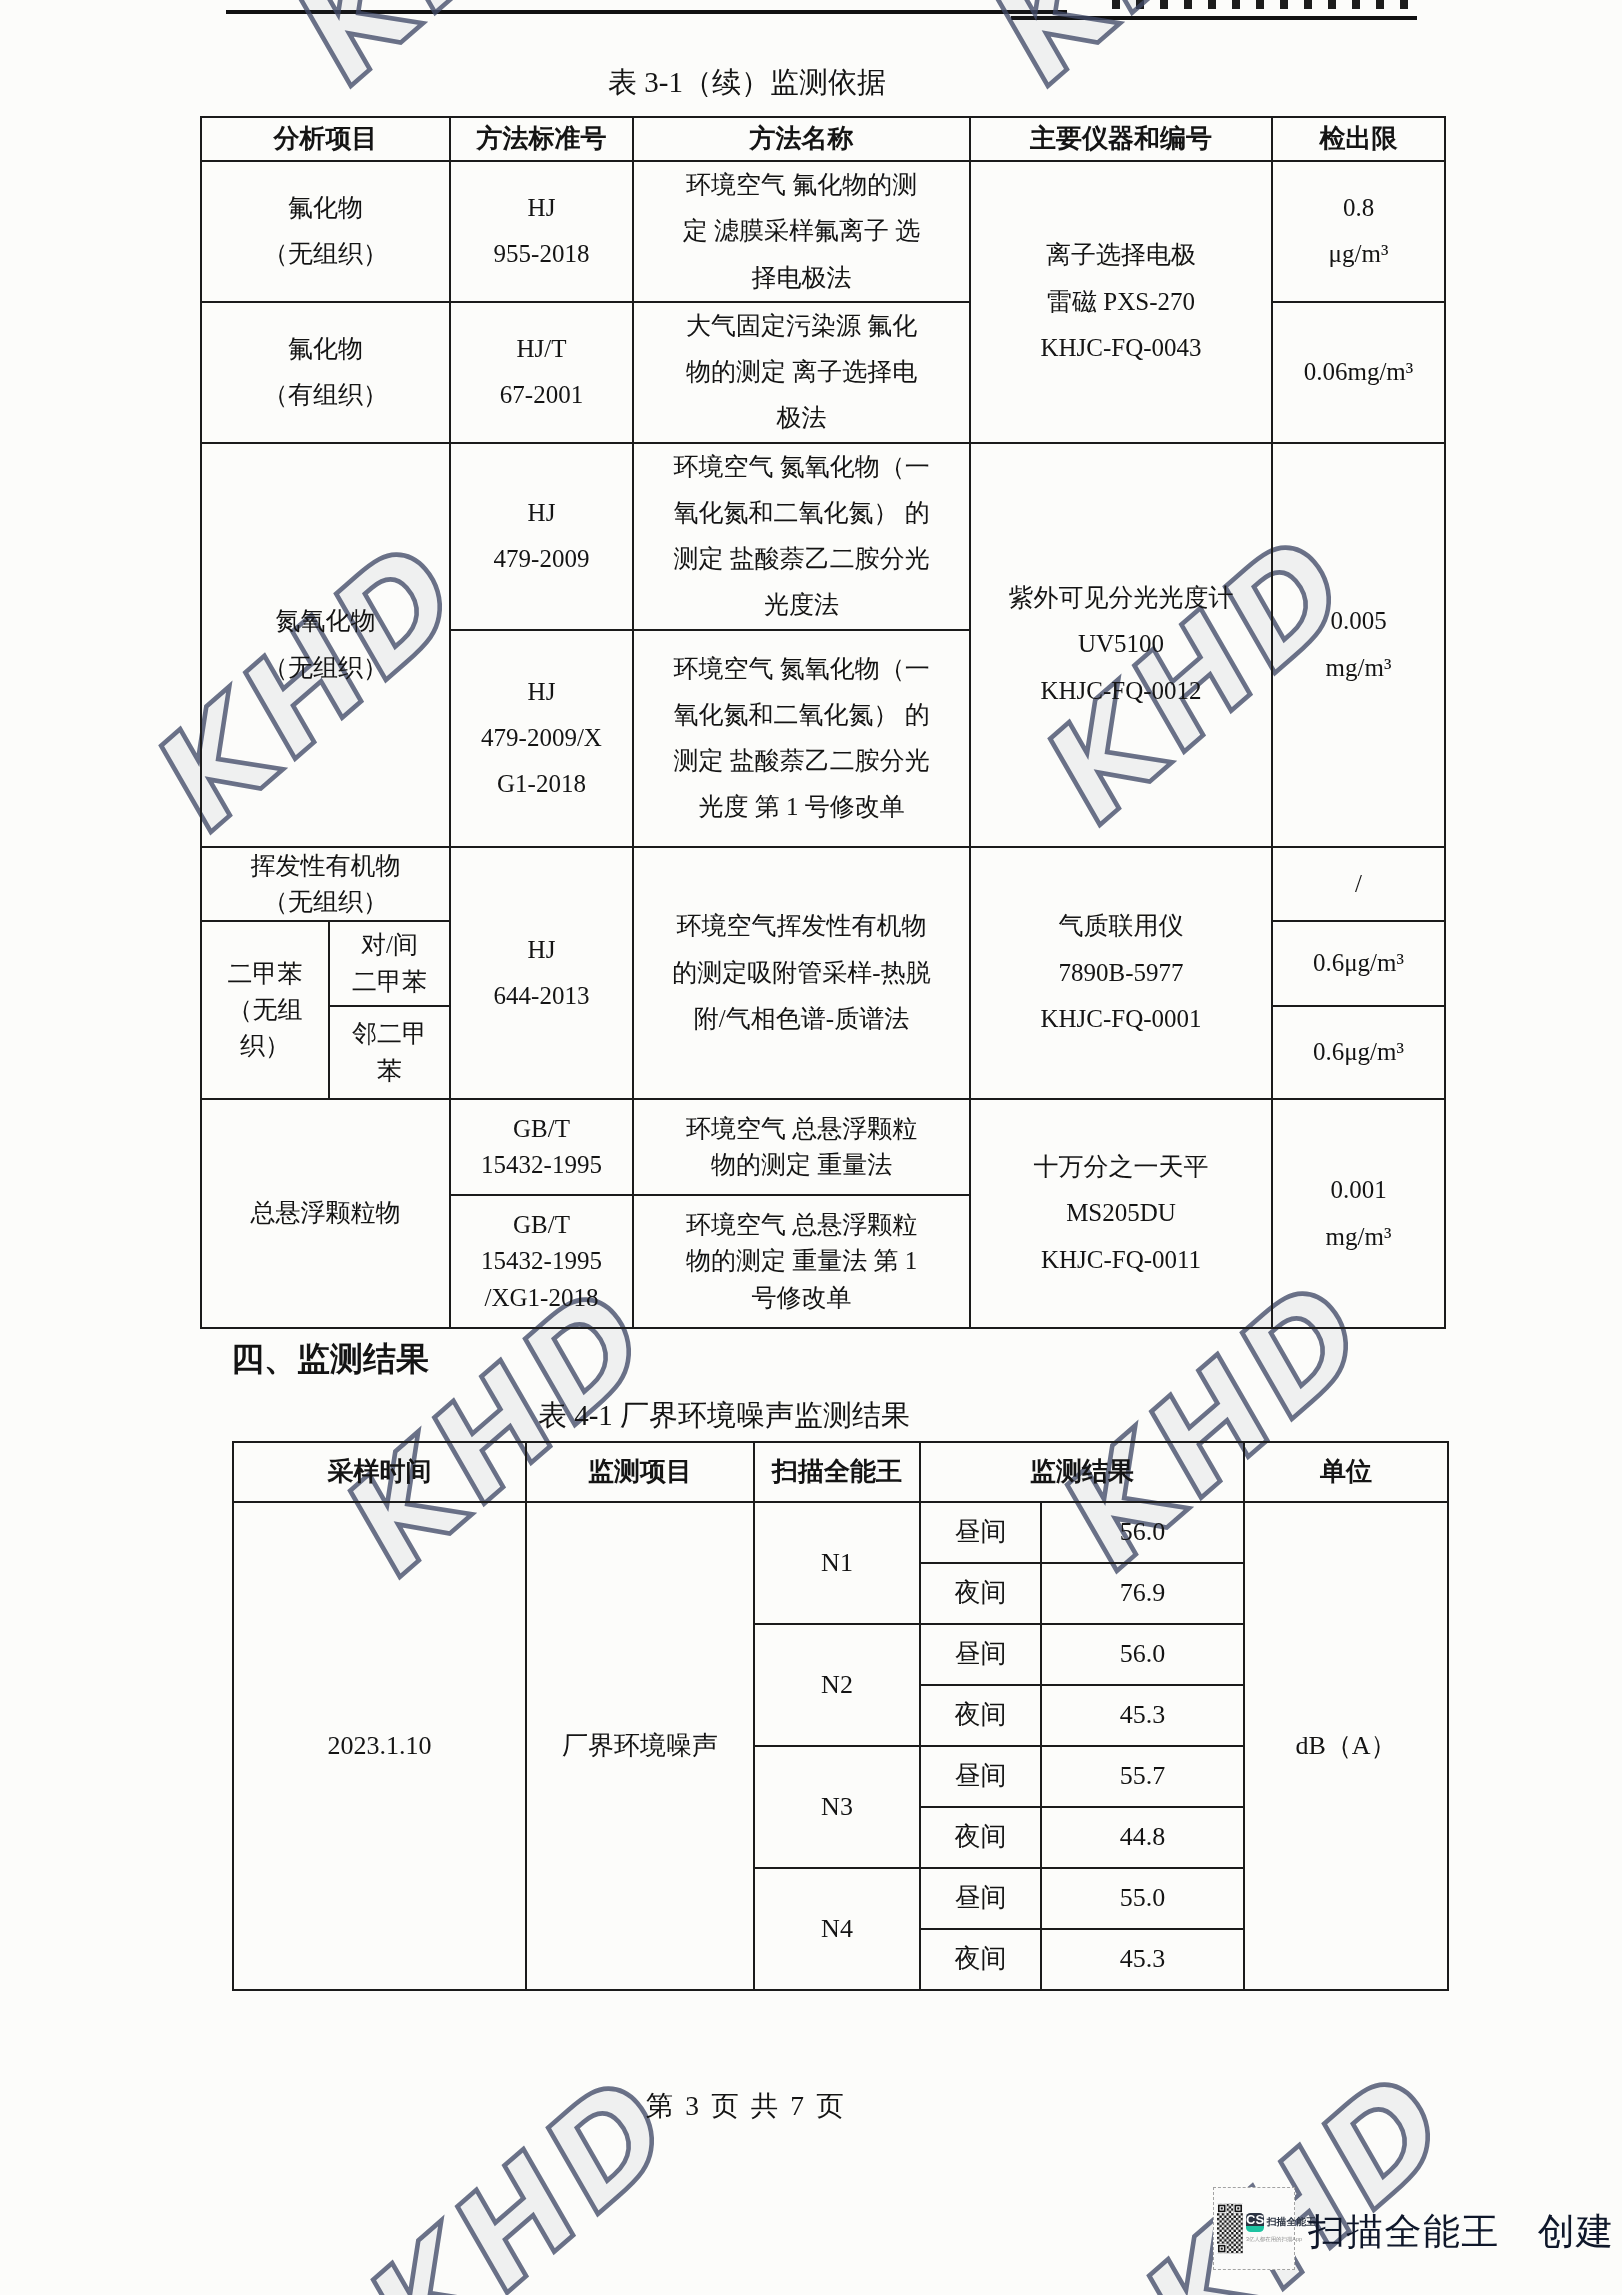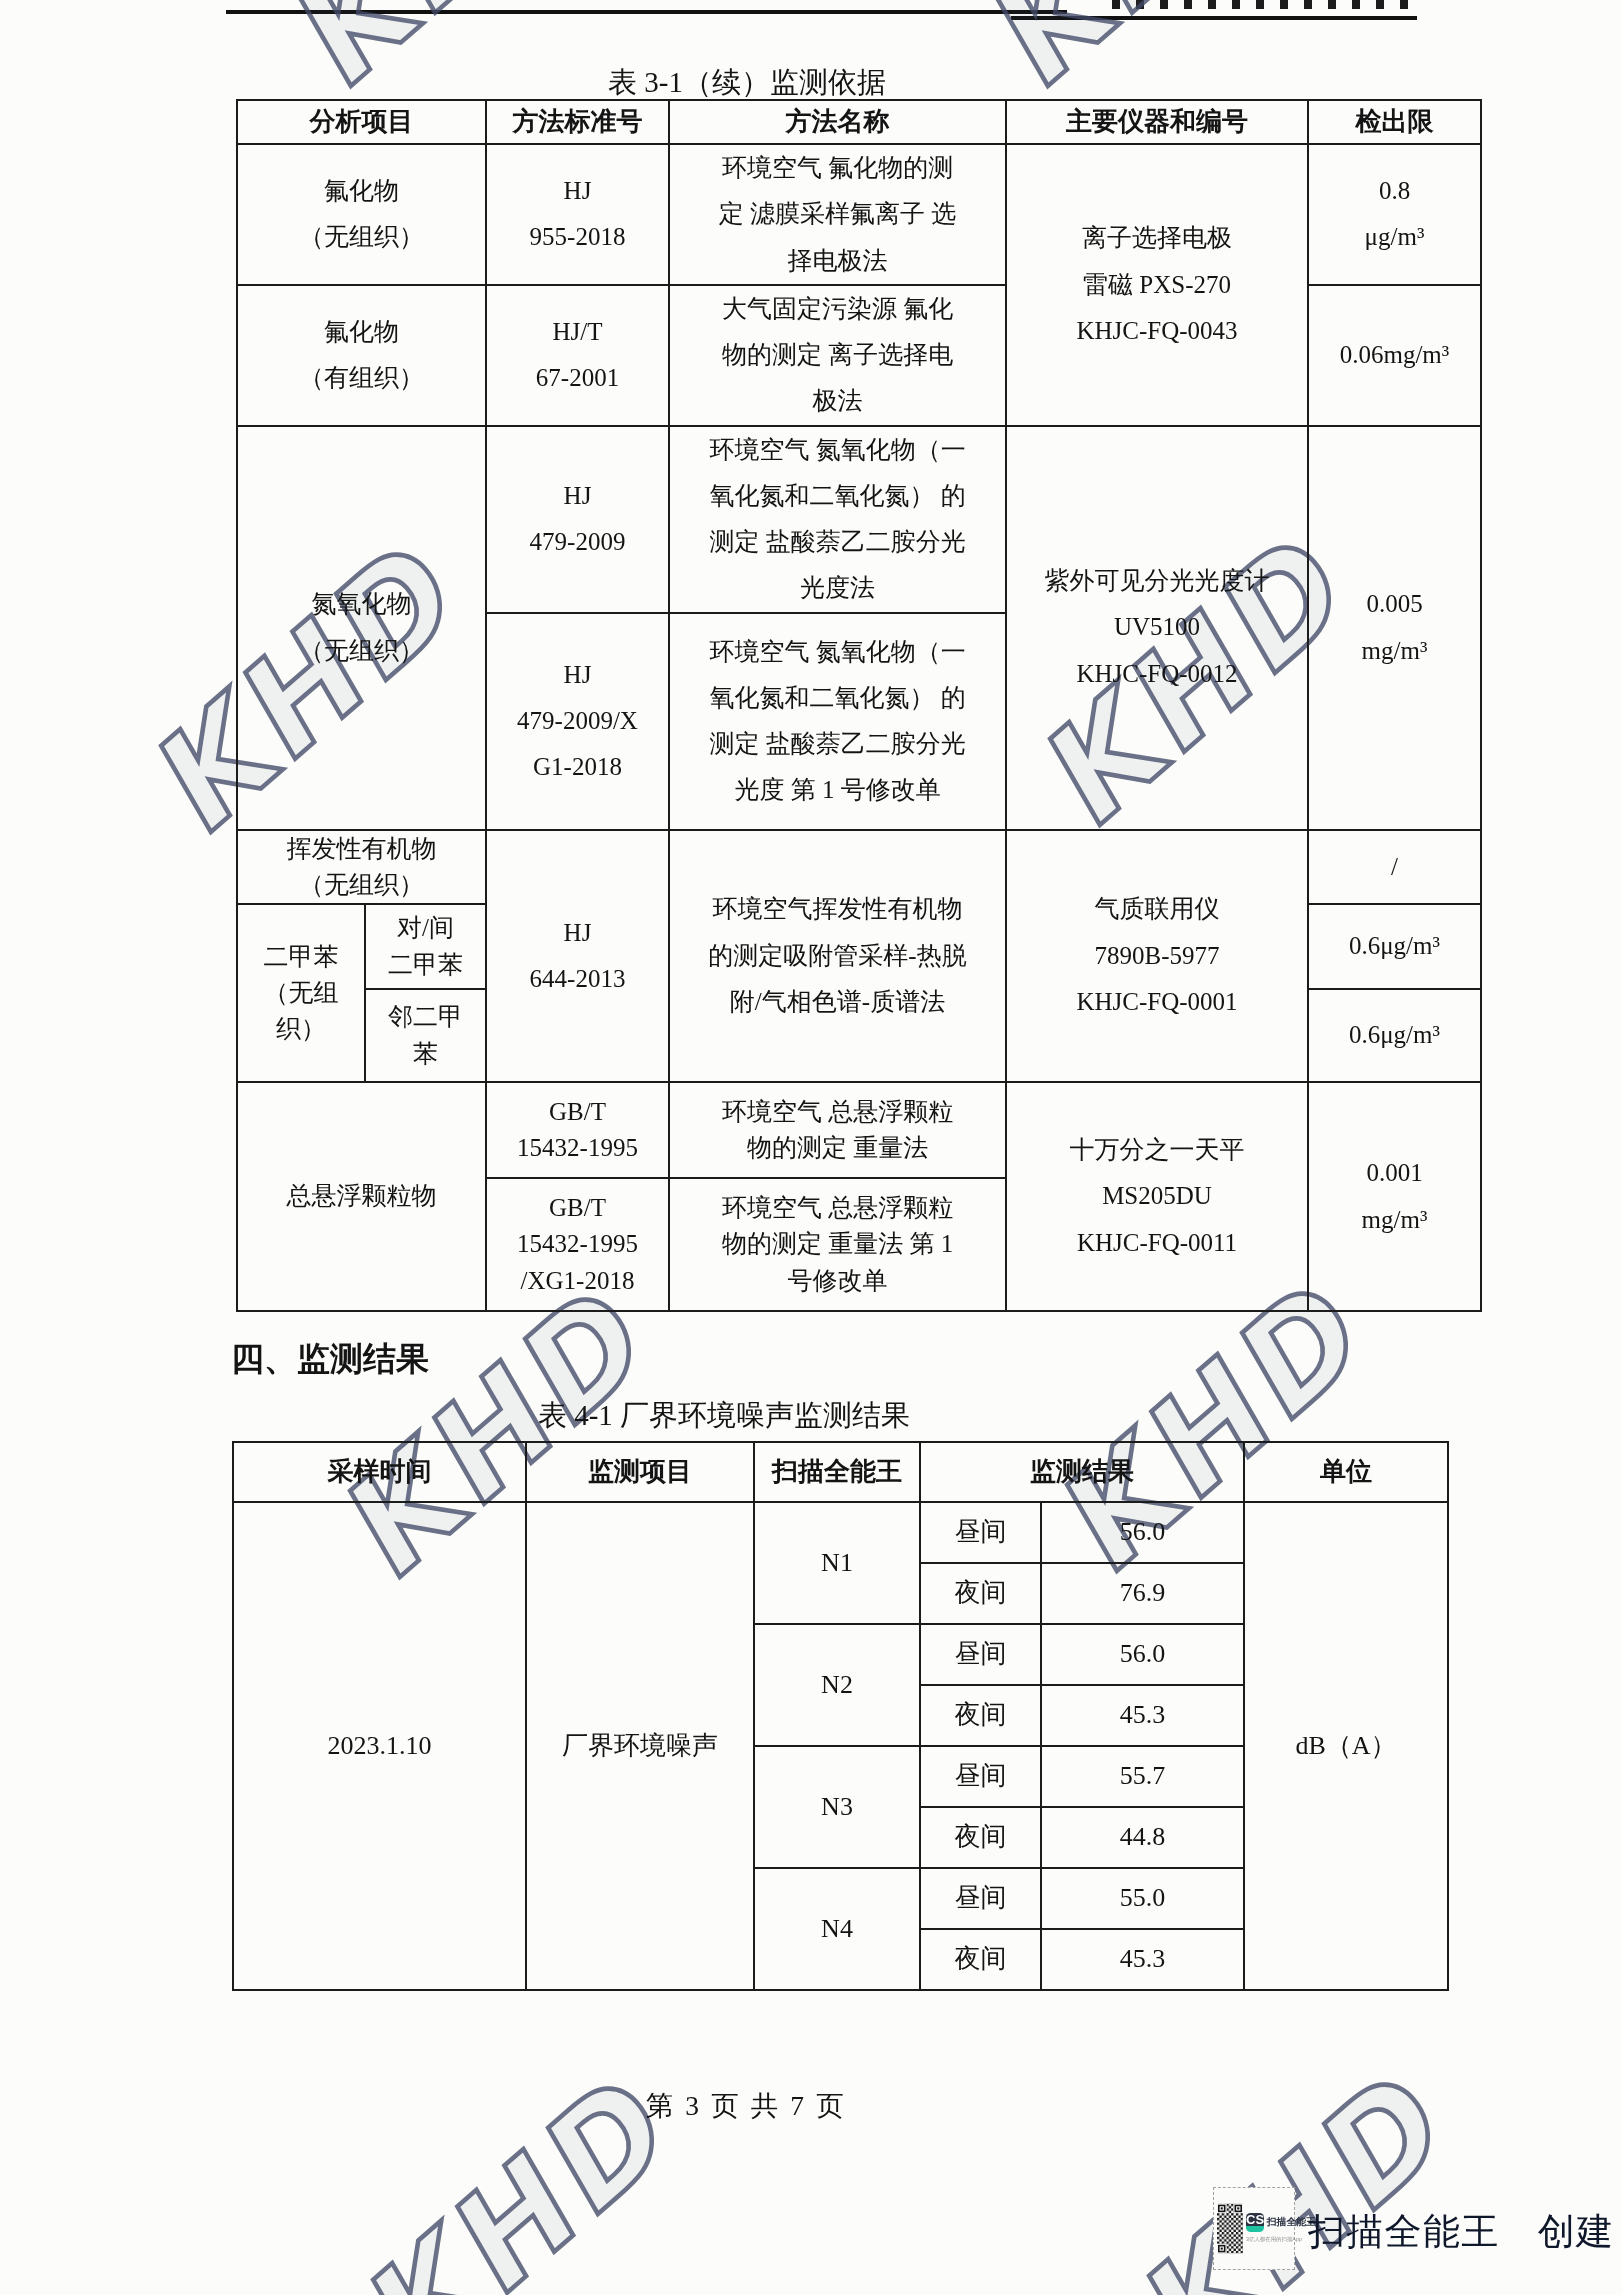--- a/index.html
+++ b/index.html
@@ -33,21 +33,21 @@
   table{position:absolute;border-collapse:collapse;table-layout:fixed;}
   td,th{
     border:2.6px solid #1b1b1b;
     text-align:center;vertical-align:middle;
     white-space:pre-line;
     font-size:25px;line-height:1.85;
     padding:0 3.9px;overflow:hidden;
   }
   th{font-weight:bold;font-size:26px;line-height:1.4;}
   .tight{line-height:1.45;}
-  .t1{left:200px;top:99px;width:1244px;margin-left:36px;}
+  .t1{left:200px;top:116px;width:1244px;}
   .t2{left:232px;top:1441px;width:1215px;}
   .t2 td{font-size:26px;}
   
   .r1h{height:44px}.r1a{height:136px}.r1b{height:135px}.r1c{height:178px}.r1d{height:217px}
   .r1e{height:67px}.r1f{height:85px}.r1g{height:93px}.r1i{height:96px}.r1j{height:133px}
   
   .r2h{height:60px}.r2r{height:61px}
   
   .cs-badge{
     position:absolute;left:1213px;top:2187px;width:82px;height:83px;

